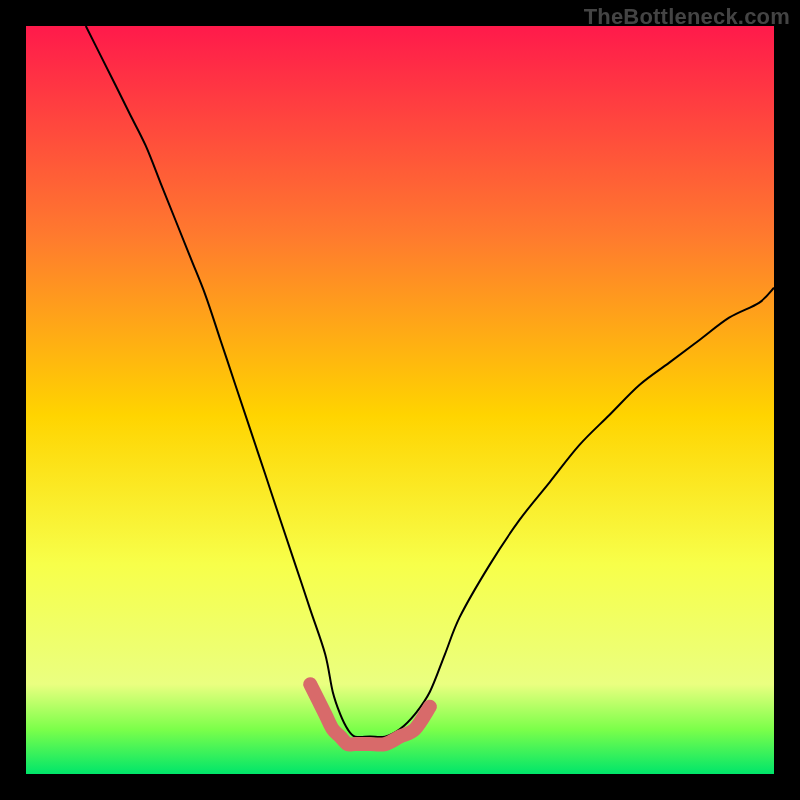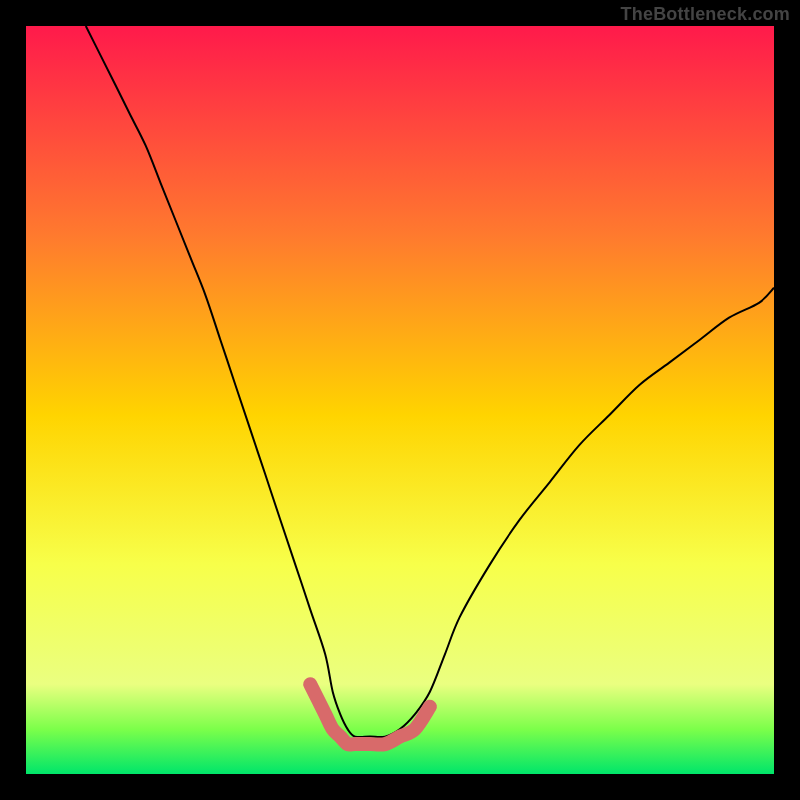--- a/index.html
+++ b/index.html
@@ -14,21 +14,21 @@
     position: relative;
     width: 800px;
     height: 800px;
     background: #000;
   }
   .watermark {
     position: absolute;
     top: 4px;
     right: 10px;
     color: #444;
-    font-size: 18px;
+    font-size: 22px;
     font-weight: 600;
     letter-spacing: 0.2px;
     z-index: 10;
     user-select: none;
   }
   svg {
     display: block;
   }
 </style>
 </head>

